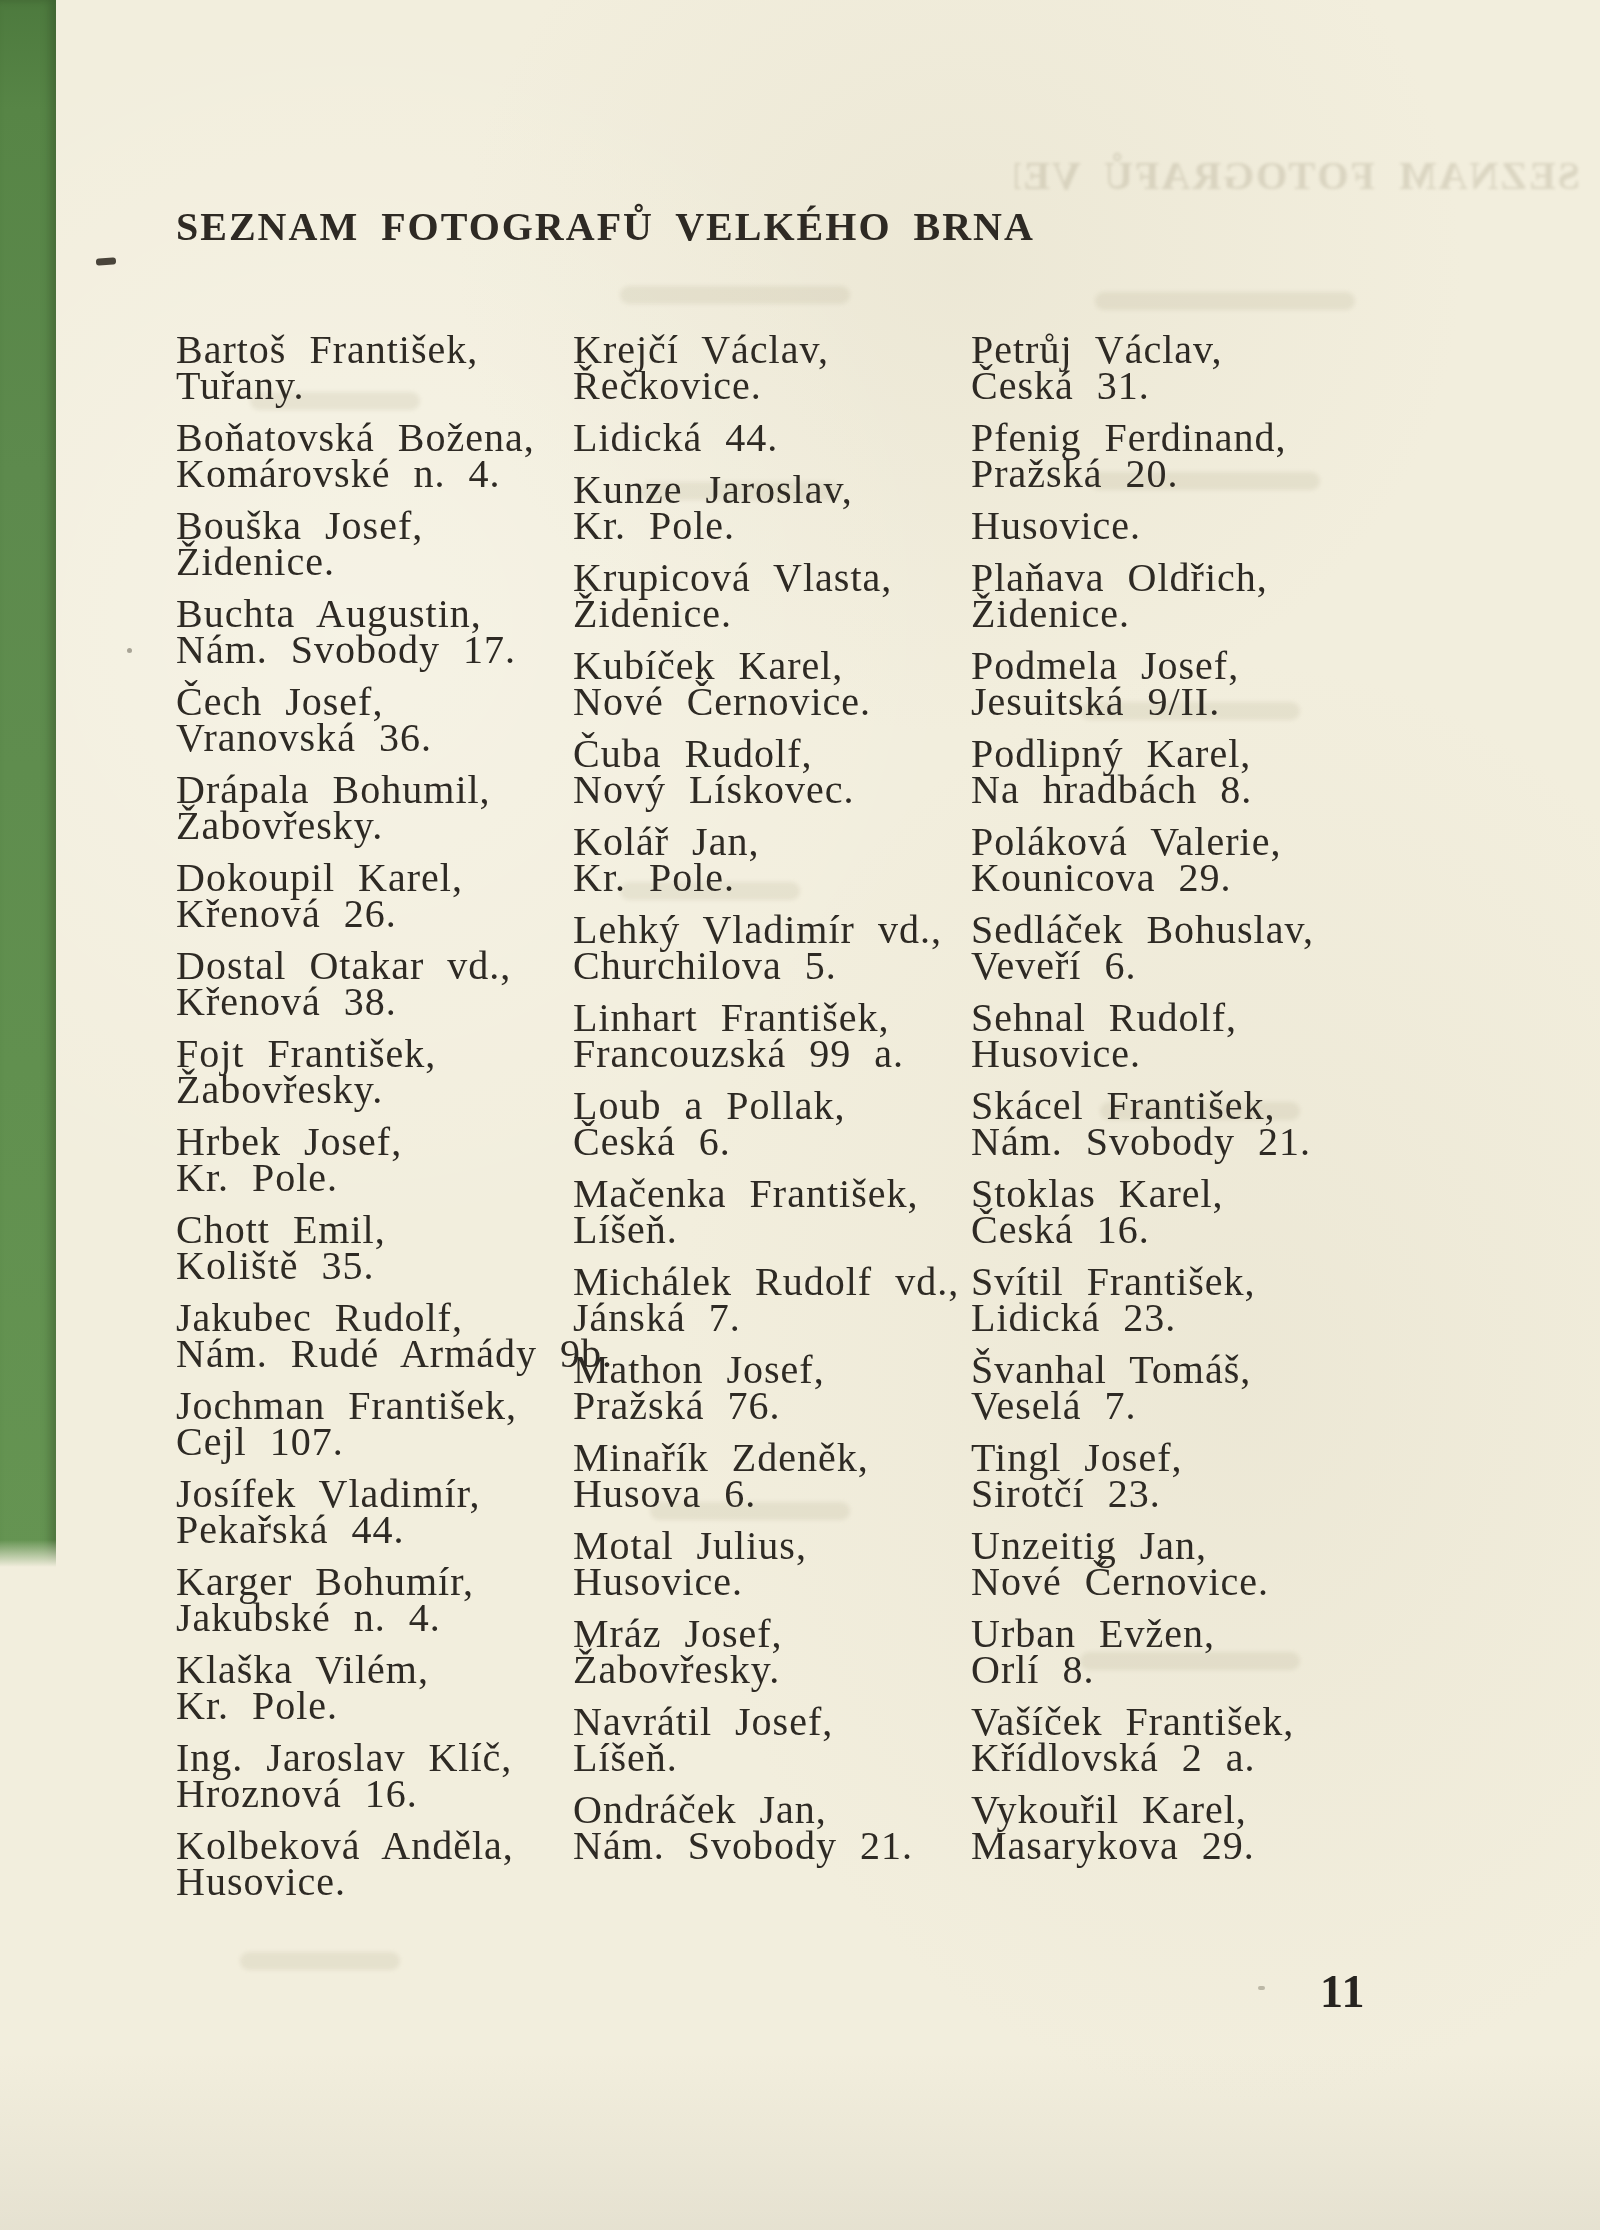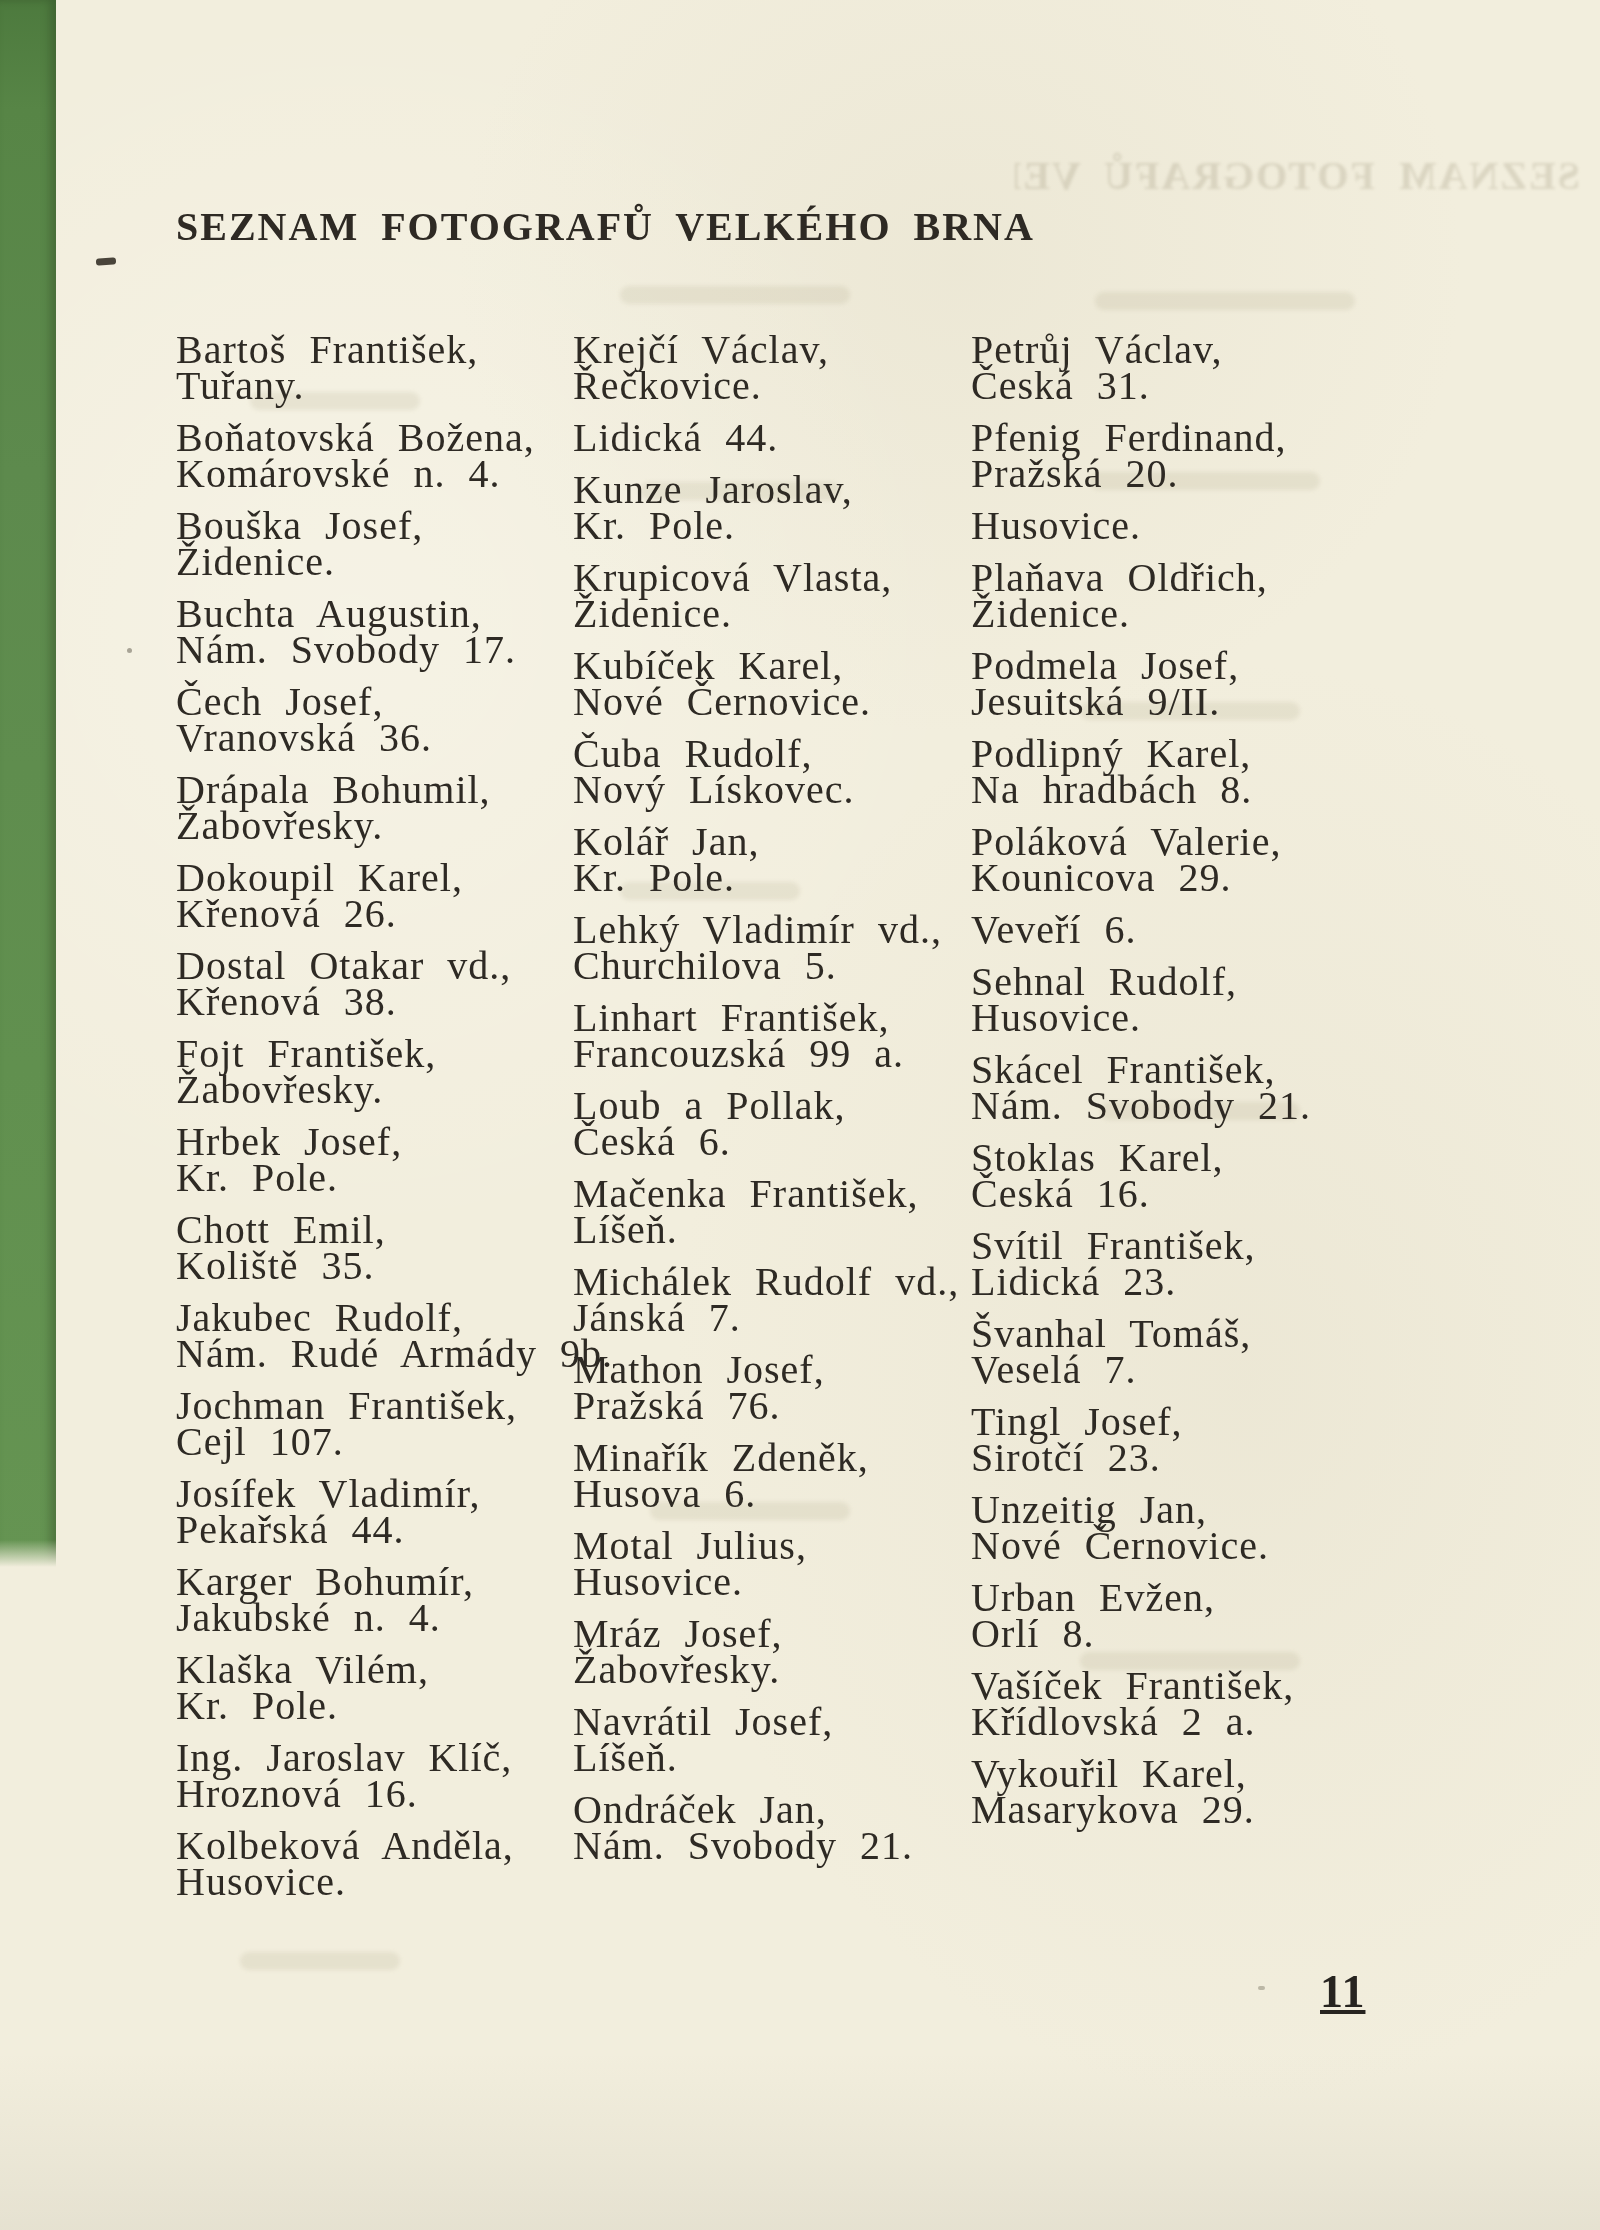--- a/index.html
+++ b/index.html
@@ -44,21 +44,21 @@
   .col-1{left:176px;}
   .col-2{left:573px;}
   .col-3{left:971px;}
   .entry{
     font-size:40px;line-height:36px;letter-spacing:1px;word-spacing:12px;
     margin-bottom:16px;color:var(--ink);
   }
   .entry .name,.entry .addr{min-height:36px;}
   .pageno{
     position:absolute;left:1320px;top:1965px;
-    font-size:46px;font-weight:700;letter-spacing:1px;color:#272420;text-decoration:underline;
+    font-size:46px;font-weight:700;letter-spacing:1px;color:#272420;
   }
   .margin-mark{
     position:absolute;left:96px;top:258px;width:20px;height:7px;border-radius:3px;
     background:#49443a;transform:rotate(-4deg);
   }
   .speck-a{position:absolute;left:127px;top:648px;width:5px;height:5px;border-radius:50%;background:#6a6557;opacity:.55;}
   .speck-b{position:absolute;left:1258px;top:1986px;width:7px;height:4px;border-radius:2px;background:#9a9482;opacity:.6;}
   
   .ghost-title{
     position:absolute;left:1015px;top:152px;width:565px;height:48px;overflow:hidden;
@@ -276,20 +276,21 @@
       </div>
       <div class="entry">
         <div class="name">Podlipný Karel,</div>
         <div class="addr">Na hradbách 8.</div>
       </div>
       <div class="entry">
         <div class="name">Poláková Valerie,</div>
         <div class="addr">Kounicova 29.</div>
       </div>
       <div class="entry">
+        <div class="name">Sedláček Bohuslav,</div>
         <div class="addr">Veveří 6.</div>
       </div>
       <div class="entry">
         <div class="name">Sehnal Rudolf,</div>
         <div class="addr">Husovice.</div>
       </div>
       <div class="entry">
         <div class="name">Skácel František,</div>
         <div class="addr">Nám. Svobody 21.</div>
       </div>

